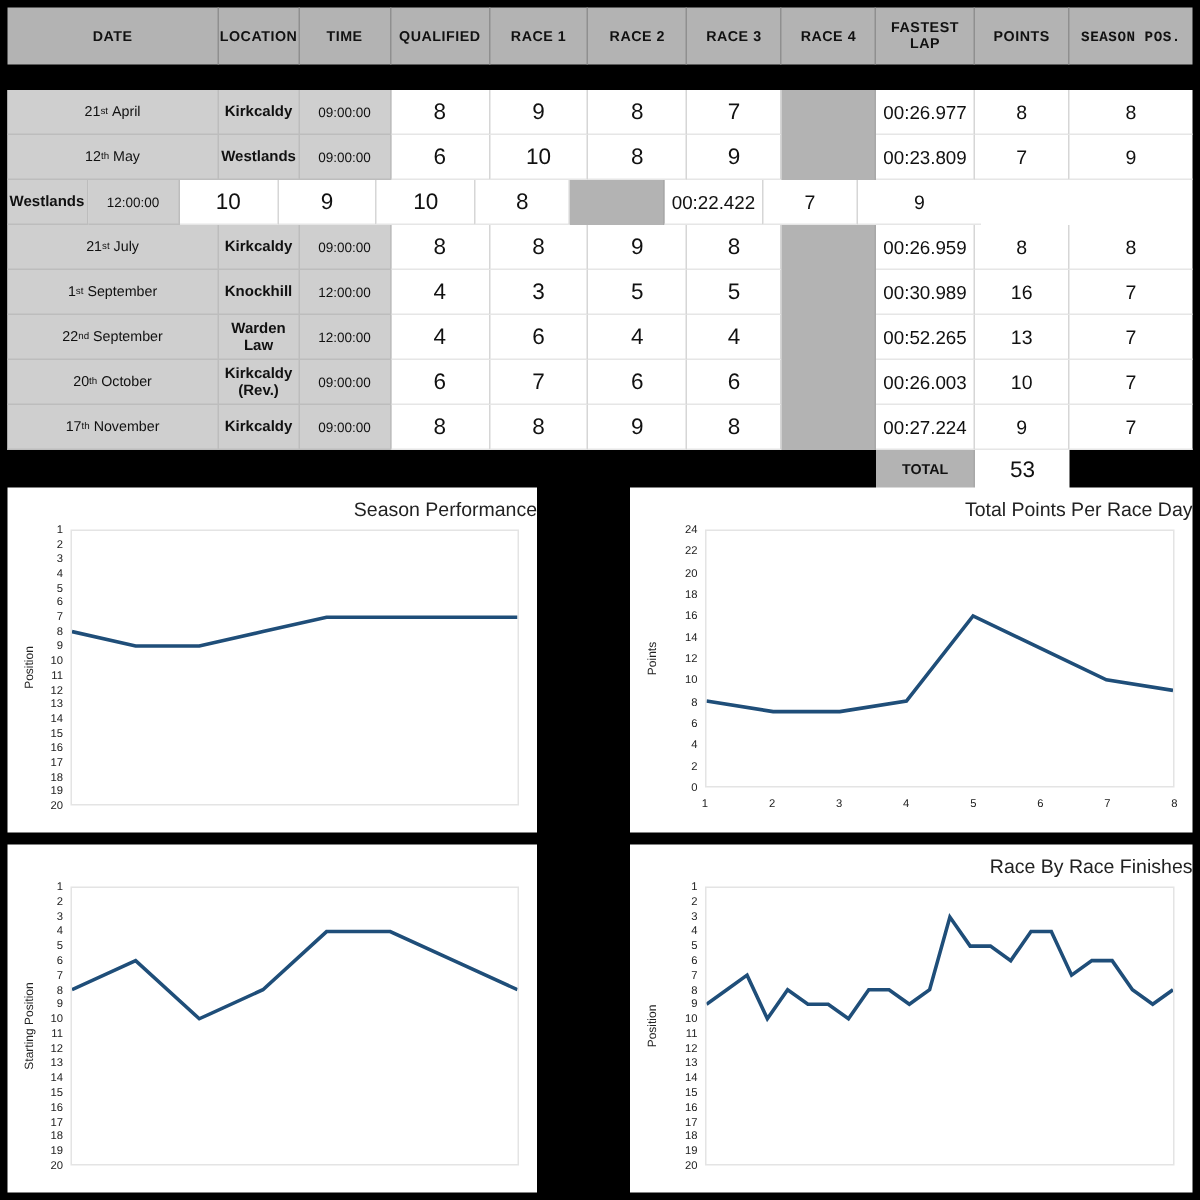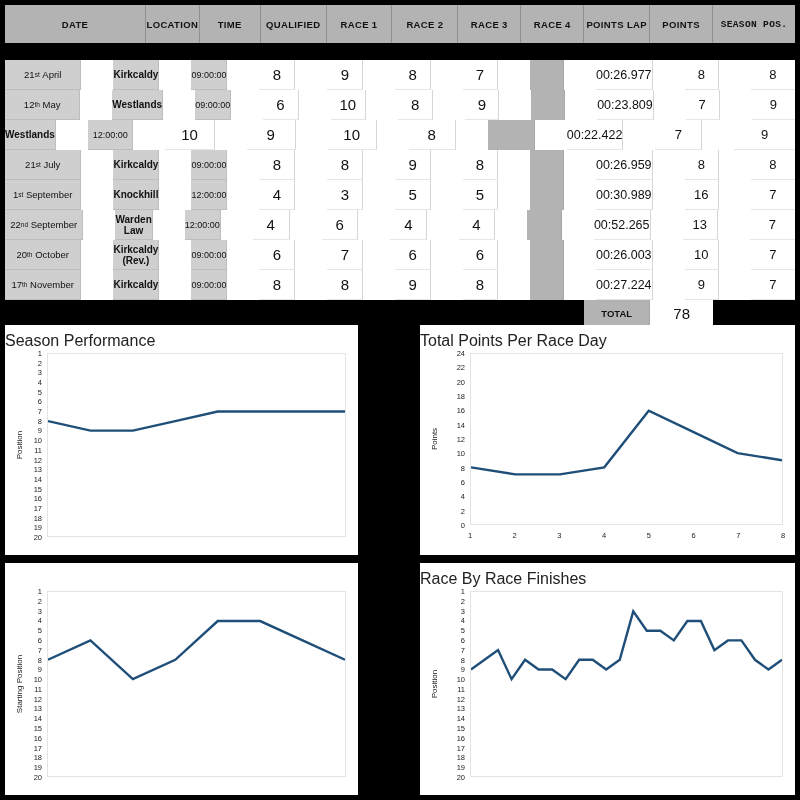--- a/index.html
+++ b/index.html
@@ -22,21 +22,21 @@
     font-size:9.5px;font-weight:bold;color:#111;letter-spacing:.35px;
     border-right:1px solid #8f8f8f;
     box-sizing:border-box;text-align:center;
   }
   .tbl-head .hc:last-child{border-right:none;font-family:Liberation Mono, monospace;}
 
   .tbl-body{
     position:absolute;left:5px;top:60px;width:790px;
     background:#fff;
   }
-  .row{display:flex;height:30px;gap:32px;}
+  .row{display:flex;height:30px;}
   .row .c{
     display:flex;align-items:center;justify-content:center;
     box-sizing:border-box;border-right:1px solid #d6d6d6;
     border-bottom:1px solid #e6e6e6;
     font-size:11px;color:#111;text-align:center;
   }
   .row .c:last-child{border-right:none;}
   .row .c.date{background:#cfcfcf;font-size:9.5px;border-right:1px solid #bdbdbd;border-bottom:1px solid #bdbdbd;}
   .row .c.loc{background:#cfcfcf;font-size:10px;font-weight:bold;border-right:1px solid #bdbdbd;border-bottom:1px solid #bdbdbd;}
   .row .c.time{background:#cfcfcf;font-size:9px;border-right:1px solid #bdbdbd;border-bottom:1px solid #bdbdbd;}
@@ -58,22 +58,22 @@
     display:flex;align-items:center;justify-content:center;
     background:#fff;font-size:15px;color:#111;box-sizing:border-box;
   }
   .total-row .pad{background:transparent;}
 
   
   .chart{
     position:absolute;background:#fff;box-sizing:border-box;
   }
   .chart .title{
-    position:absolute;left:0;right:0;top:7px;text-align:left;
-    font-size:16px;color:#222;
+    position:absolute;left:0;right:0;top:7px;text-align:right;
+    font-size:13px;color:#222;
   }
   .chart .ylabel{
     position:absolute;
     font-size:8px;color:#222;
     transform-origin:left top;
     transform:rotate(-90deg);
     white-space:nowrap;
   }
   .plot{position:absolute;box-sizing:border-box;border:1px solid #e4e4e4;background:#fff;}
   .plot svg{display:block;width:100%;height:100%;}
@@ -93,21 +93,21 @@
 
   <div class="tbl-head" id="tbl-head">
       <div class="hc" style="width: 141.071px;">DATE</div>
       <div class="hc" style="width: 53.6071px;">LOCATION</div>
       <div class="hc" style="width: 61.131px;">TIME</div>
       <div class="hc" style="width: 65.8333px;">QUALIFIED</div>
       <div class="hc" style="width: 65.8333px;">RACE 1</div>
       <div class="hc" style="width: 65.8333px;">RACE 2</div>
       <div class="hc" style="width: 63.0119px;">RACE 3</div>
       <div class="hc" style="width: 63.0119px;">RACE 4</div>
-      <div class="hc" style="width: 65.8333px;">POINTS LAP</div>
+      <div class="hc" style="width: 65.8333px;">FASTEST LAP</div>
       <div class="hc" style="width: 63.0119px;">POINTS</div>
       <div class="hc" style="width: 81.8214px;">SEASON POS.</div>
     </div>
 
   <div class="tbl-body" id="tbl-body">
       <div class="row">
         <div class="c date" style="width: 141.071px;"><span>21</span><sup>st</sup>&nbsp;<span>April</span></div>
         <div class="c loc" style="width: 53.6071px;">Kirkcaldy</div>
         <div class="c time" style="width: 61.131px;">09:00:00</div>
         <div class="c num" style="width: 65.8333px;">8</div>
@@ -207,21 +207,21 @@
         <div class="c r4" style="width: 63.0119px;"></div>
         <div class="c lap" style="width: 65.8333px;">00:27.224</div>
         <div class="c pts" style="width: 63.0119px;">9</div>
         <div class="c sp" style="width: 81.8214px;">7</div>
       </div>
     </div>
 
   <div class="total-row" id="total-row" style="top: 300px;">
       <div class="pad" style="width: 579.333px;"></div>
       <div class="tl" style="width: 65.8333px;">TOTAL</div>
-      <div class="tv" style="width: 63.0119px;">78</div>
+      <div class="tv" style="width: 63.0119px;">53</div>
     </div>
 
   <div class="chart" id="chart-0" style="left: 5px; top: 325px; width: 353px; height: 230px;">
       <div class="title">Season Performance</div>
       <div class="plot" style="left: 42px; top: 28px; width: 299px; height: 184px;">
         <svg viewBox="0 0 299 184" preserveAspectRatio="none">
           <polyline points="0.00,67.79 42.71,77.47 85.43,77.47 128.14,67.79 170.86,58.11 213.57,58.11 256.29,58.11 299.00,58.11" fill="none" stroke="#1f4e79" stroke-width="2.4" stroke-linejoin="miter" stroke-linecap="butt"></polyline>
         </svg>
       </div>
       <div class="ytick" style="left: 0px; width: 37px; top: 28px;">1</div>

